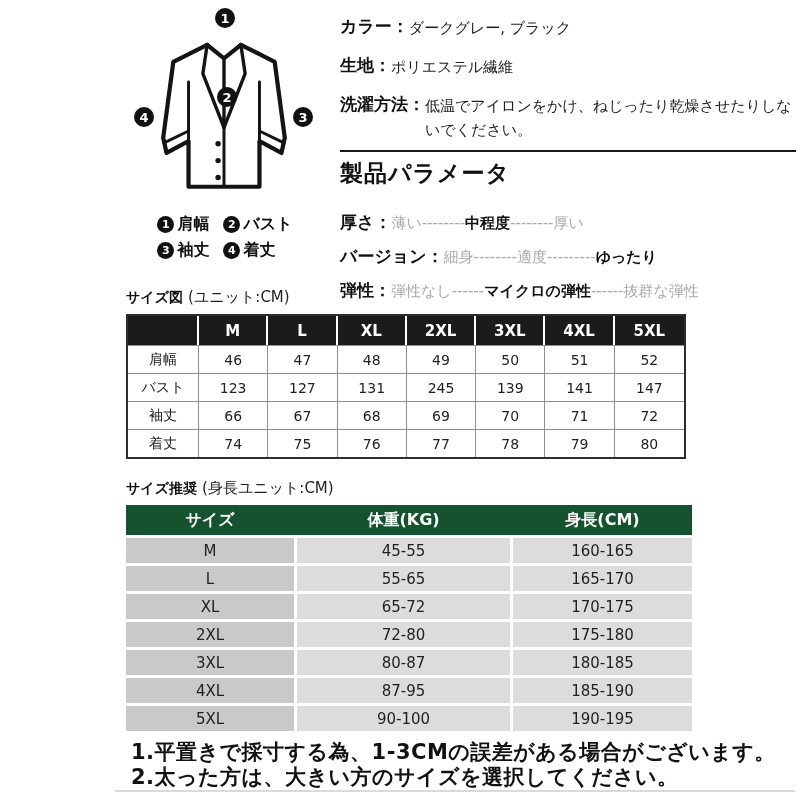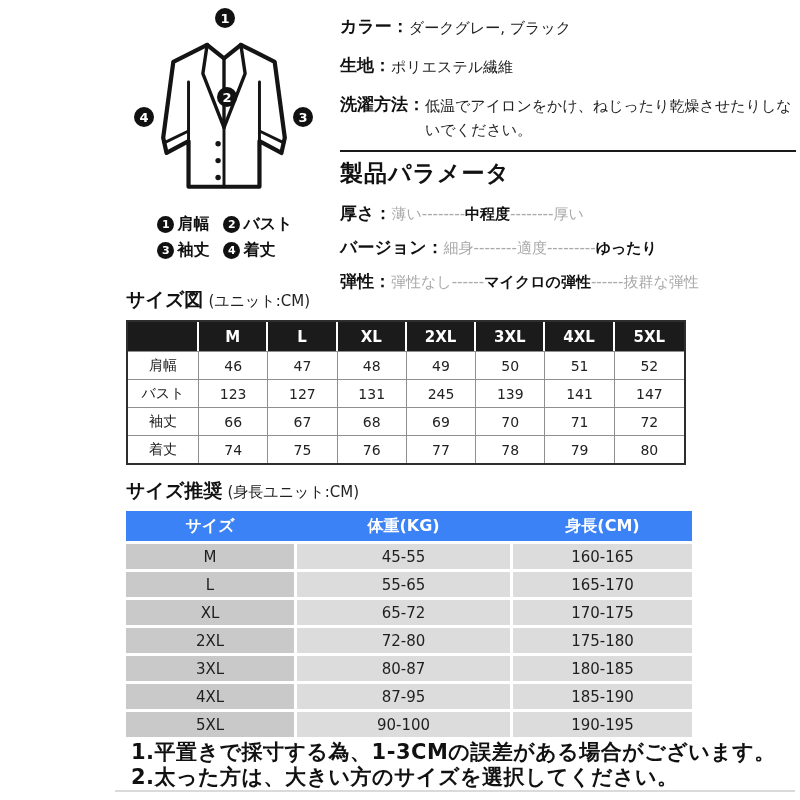--- a/index.html
+++ b/index.html
@@ -28,48 +28,48 @@
   
   #info { left:340px; top:14px; width:458px; }
   .info-row { display:flex; margin-bottom:13px; line-height:24px; }
   .info-label { font-weight:bold; font-size:17px; white-space:nowrap; color:#111; }
   .info-value { flex:1; font-size:15px; color:#222; padding-top:2px; }
 
   #divider { left:340px; top:150px; width:456px; height:0; border-top:2px solid #1a1a1a; }
 
   
   #params { left:340px; top:158px; width:460px; }
-  #params-title { font-size:23px; font-weight:bold; color:#111; margin-bottom:13px; letter-spacing:1px; }
+  #params-title { font-size:23px; font-weight:bold; color:#111; margin-bottom:22px; letter-spacing:1px; }
   .param-row { margin-bottom:11px; line-height:22px; white-space:nowrap; }
   .param-label { font-weight:bold; font-size:17px; color:#111;margin-top:36px; }
   .seg { font-size:15px; color:#a9a9a9; }
   .seg.active { color:#111; font-weight:bold; }
 
   
-  .sec-title { font-size:19px; font-weight:bold; color:#111; }
+  .sec-title { font-size:14px; font-weight:bold; color:#111; }
   .sec-unit { font-size:15px; font-weight:normal; color:#222; }
 
   
   #size-chart-sec { left:126px; top:287px; width:560px; }
   #size-chart-title { margin-bottom:7px; }
   #size-chart-table { display:grid; grid-template-columns:71px repeat(7,1fr);
     border:2px solid #2e2e2e; background:#fff; }
   .sg-h { background:#1b1b1b; color:#fff; font-size:15px; font-weight:bold;
     height:29px; display:flex; align-items:center; justify-content:center;
     border-right:2px solid #fff; }
   .sg-c { height:28px; font-size:14px; color:#222;
     display:flex; align-items:center; justify-content:center;
     border-top:1px solid #8f8f8f; border-right:1px solid #8f8f8f; }
   #size-chart-table > div:nth-child(8n) { border-right:none; }
 
   
   #size-rec-sec { left:126px; top:478px; width:566px; }
   #size-rec-title { margin-bottom:7px; }
   #size-rec-header { display:grid; grid-template-columns:168px 213px 179px;
-    column-gap:3px; background:#3b82f6; height:30px; }
+    column-gap:3px; background:#14532d; height:30px; }
   .rec-h { color:#fff; font-size:16px; font-weight:bold;
     display:flex; align-items:center; justify-content:center; }
   #size-rec-body { margin-top:3px; display:grid;
     grid-template-columns:168px 213px 179px; gap:3px; }
   .rec-c { height:25px; background:#dcdcdc; font-size:15px; color:#1f1f1f;
     display:flex; align-items:center; justify-content:center; }
   .rec-c.dark { background:#c9c9c9; }
 
   
   #notes { left:131px; top:740px; width:665px; }

